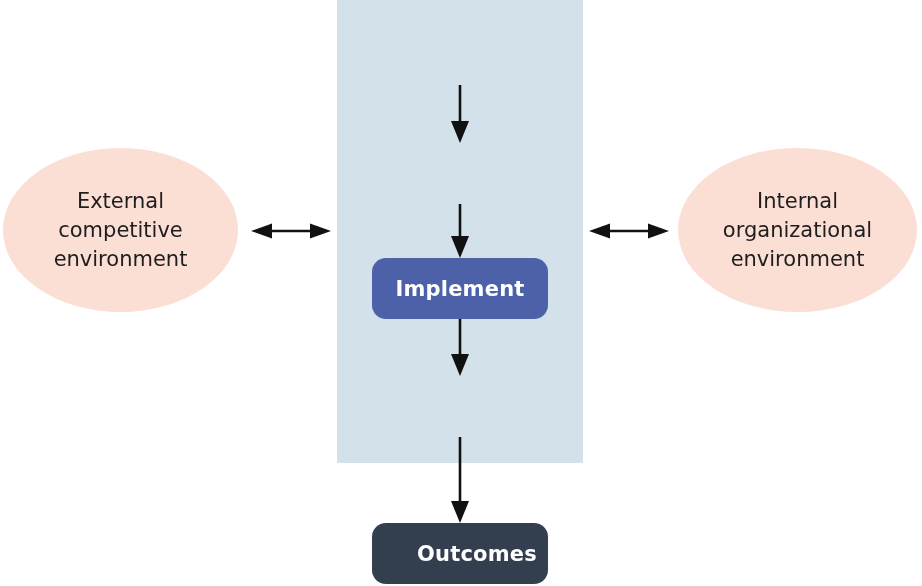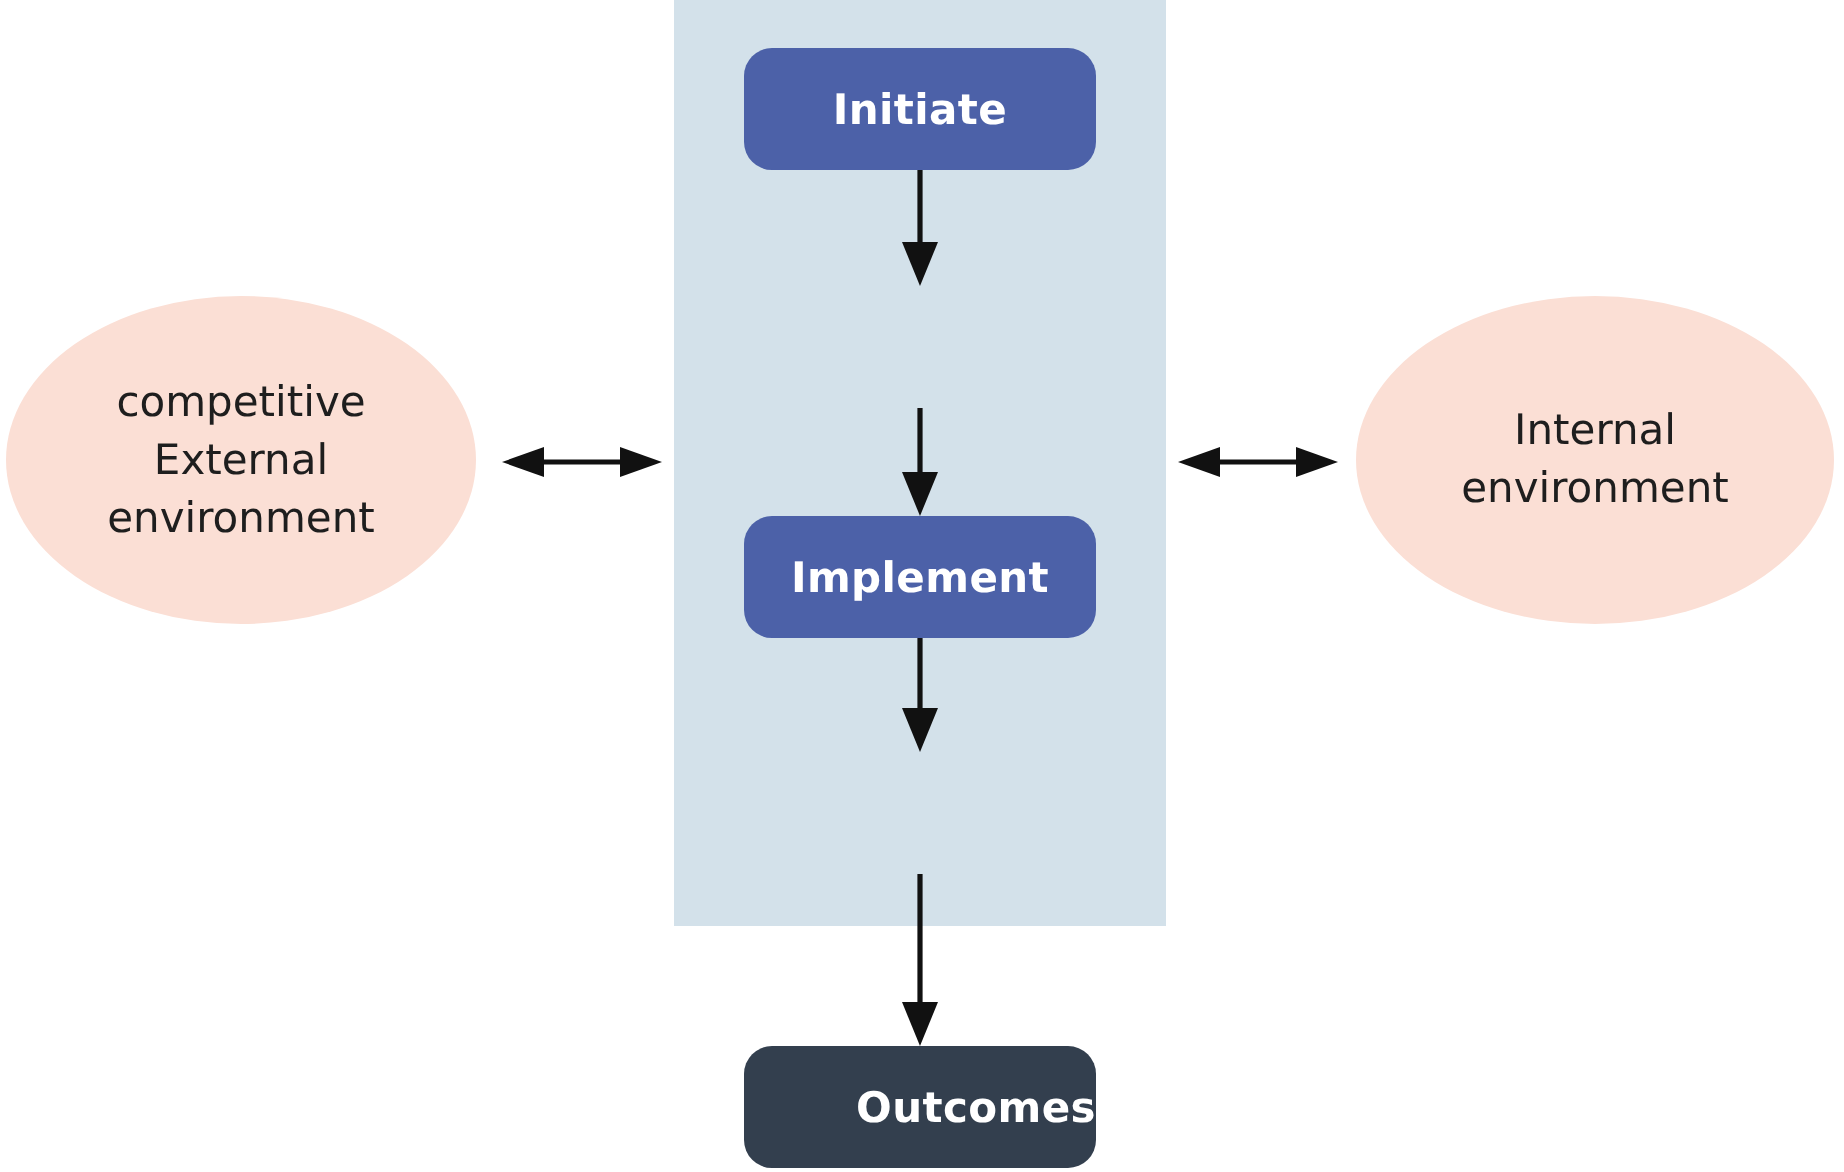--- a/index.html
+++ b/index.html
@@ -30,24 +30,25 @@
   }
   .step-initiate  { top: 24px; }
   .step-develop   { top: 143px; }
   .step-implement { top: 258px; }
   .step-exploit   { top: 376px; }
   .outcome-box {
     position: absolute;
     left: 372px; top: 523px; width: 176px; height: 61px;
     background: var(--outcome-box, #333f4e);
     border-radius: 14px;
-    display: flex; align-items: center; justify-content: flex-end;
+    display: flex; align-items: center; justify-content: flex-start;
     color: var(--step-text, #ffffff);
     font-size: 21px; font-weight: bold;
     letter-spacing: 0.2px;
+    padding-left: 45px;
   }
   .ellipse {
     position: absolute;
     background: var(--ellipse, #fbdfd5);
     border-radius: 50%;
     display: flex; flex-direction: column;
     align-items: center; justify-content: center;
     color: var(--ellipse-text, #1e1e1e);
     font-size: 21px; line-height: 29px;
     text-align: center;
@@ -67,49 +68,47 @@
   .arrow-stroke { stroke: var(--arrow, #111111); }
 </style>
 </head>
 <body>
 
 <div class="canvas">
 
   <div class="band"></div>
 
   <div class="ellipse ellipse-left">
+    <div>External</div>
     <div>competitive</div>
-    <div>External</div>
     <div>environment</div>
   </div>
 
   <div class="ellipse ellipse-right">
     <div>Internal</div>
+    <div>organizational</div>
     <div>environment</div>
   </div>
 
   <div class="h-arrow h-arrow-left">
     <svg viewBox="0 0 80 22">
       <line class="arrow-stroke" x1="15" y1="11" x2="65" y2="11" stroke-width="2.6"></line>
       <polygon class="arrow-fill" points="0,11 21,3.5 21,18.5"></polygon>
       <polygon class="arrow-fill" points="80,11 59,3.5 59,18.5"></polygon>
     </svg>
   </div>
 
   <div class="h-arrow h-arrow-right">
     <svg viewBox="0 0 80 22">
       <line class="arrow-stroke" x1="15" y1="11" x2="65" y2="11" stroke-width="2.6"></line>
       <polygon class="arrow-fill" points="0,11 21,3.5 21,18.5"></polygon>
       <polygon class="arrow-fill" points="80,11 59,3.5 59,18.5"></polygon>
     </svg>
   </div>
 
-  <div class="step-box step-initiate">
-    <span>Initiate</span>
-  </div>
 
   <div class="v-arrow v-arrow-1">
     <svg viewBox="0 0 24 58" preserveAspectRatio="none">
       <line class="arrow-stroke" x1="12" y1="0" x2="12" y2="40" stroke-width="2.6"></line>
       <polygon class="arrow-fill" points="12,58 3,36 21,36"></polygon>
     </svg>
   </div>
 
 
   <div class="v-arrow v-arrow-2">

